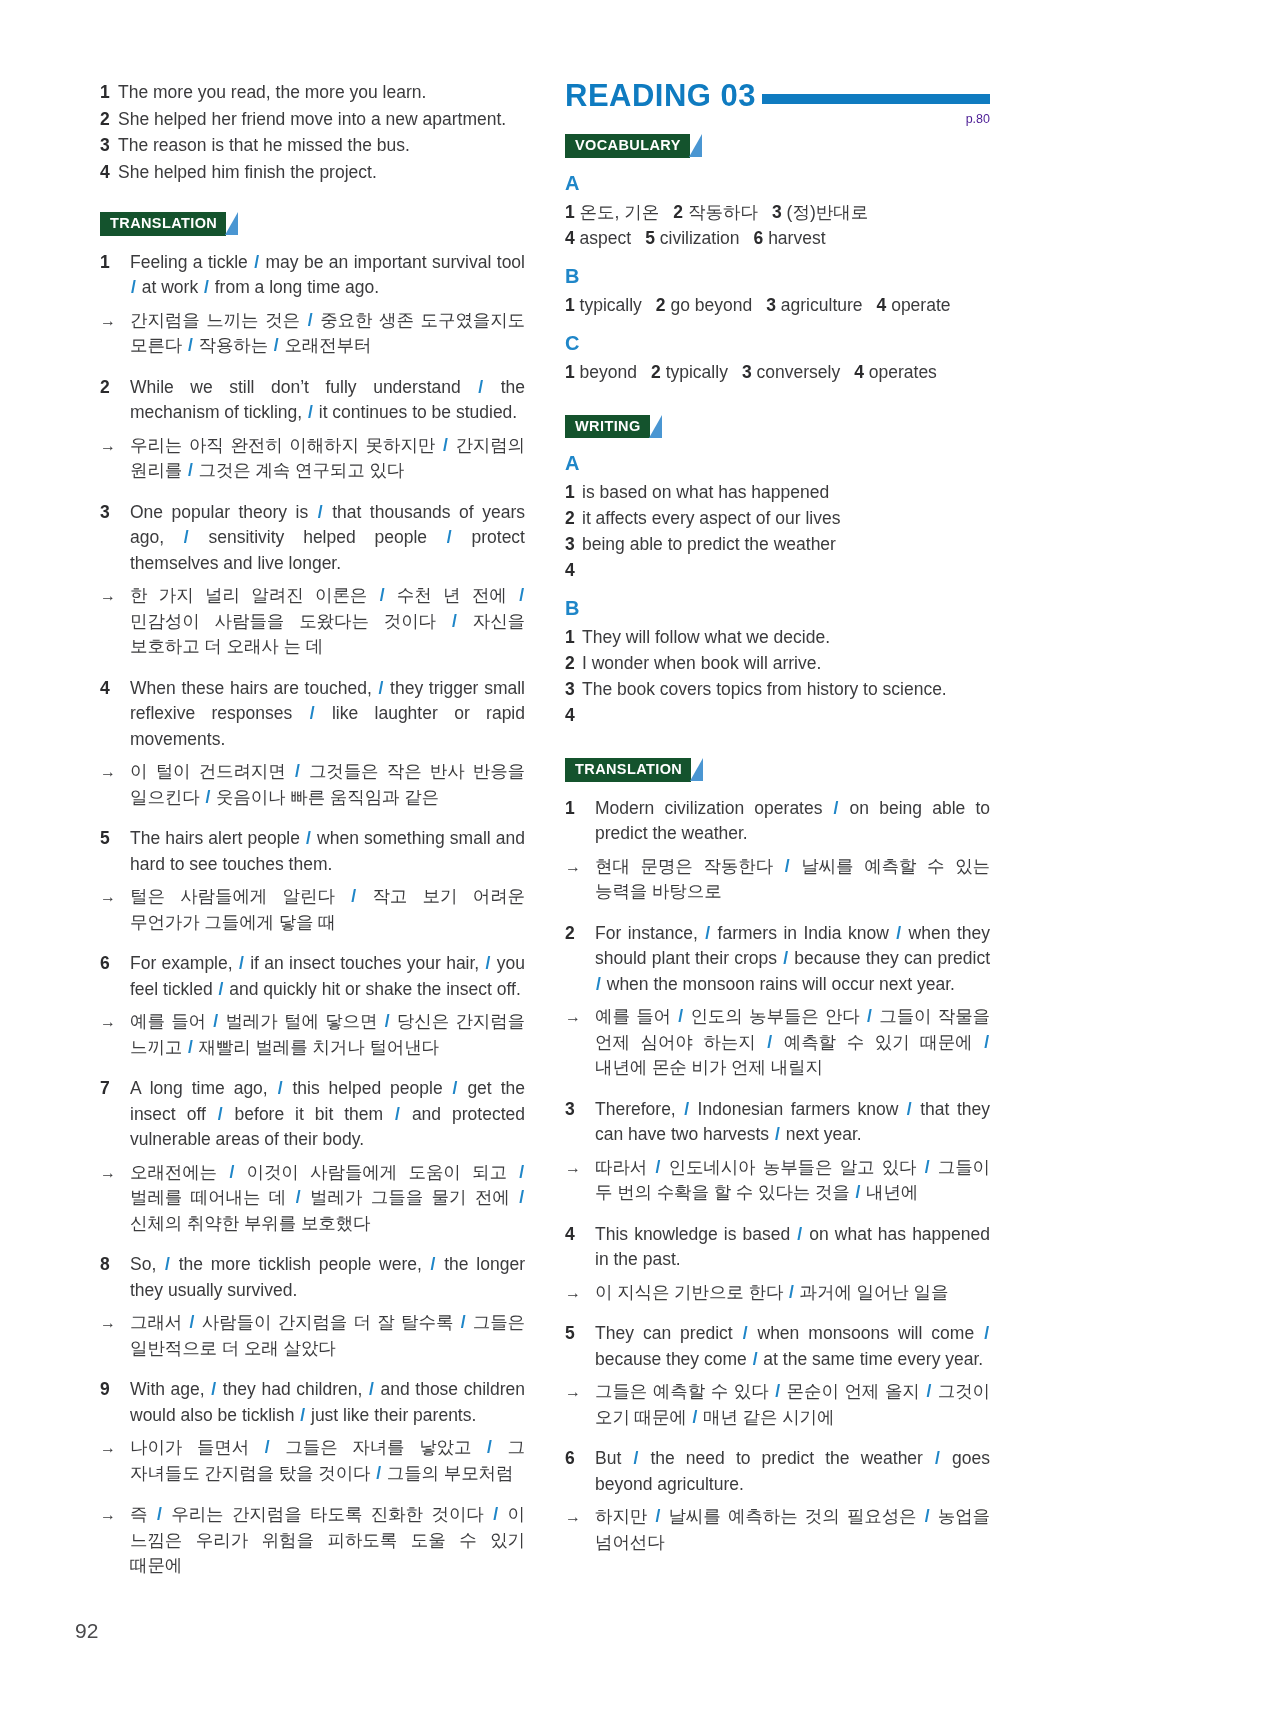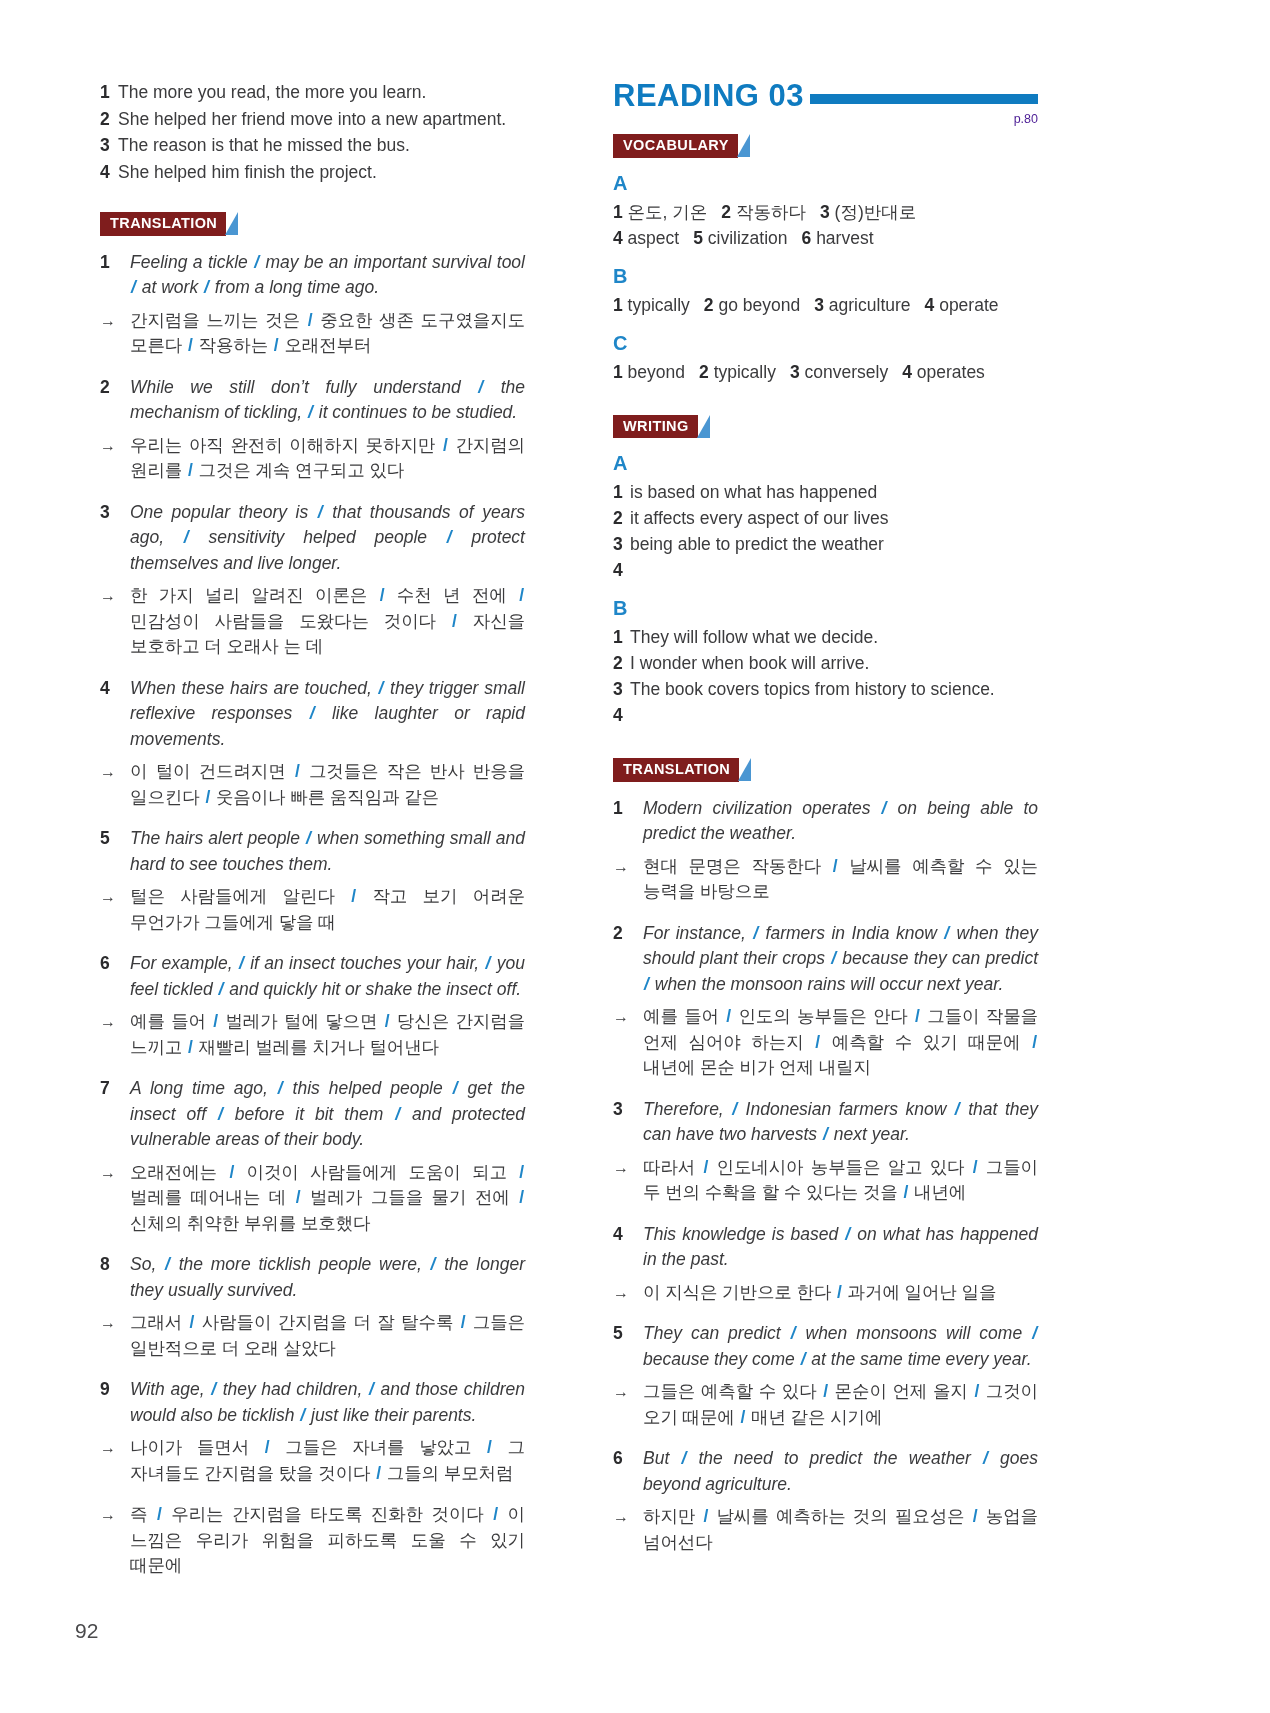--- a/index.html
+++ b/index.html
@@ -19,21 +19,21 @@
     position: absolute;
     left: 0; top: 0;
     width: 1270px;
     height: 1713px;
   }
   .col {
     position: absolute;
     top: 80px;
   }
   .col-left  { left: 100px;  width: 425px; }
-  .col-right { left: 565px;  width: 425px; margin-left: 48px; }
+  .col-right { left: 565px;  width: 425px; }
 
   
   .num {
     font-weight: bold;
     color: #2b2b2d;
   }
   .ans-line {
     display: flex;
     align-items: baseline;
     font-size: 17.5px;
@@ -48,21 +48,21 @@
   .ans-line .txt { flex: 1; }
 
   
   .tag-wrap {
     position: relative;
     display: inline-block;
     margin: 0;
   }
   .tag {
     display: inline-block;
-    background: #7f1d1d;
+    background: #14532d;
     color: #ffffff;
     font-weight: bold;
     font-size: 14.5px;
     letter-spacing: .4px;
     padding: 4px 9px 5px 10px;
     line-height: 1;
     position: relative;
   }
   .tag::after {
     content: "";
@@ -93,21 +93,21 @@
     font-weight: normal;
     color: #3b3b3d;
     font-size: 16px;
   }
   .tr-row .body {
     flex: 1;
     text-align: justify;
     text-justify: inter-word;
     word-break: keep-all;
   }
-  .tr-row.en .body { text-align: justify; font-style: italic; }
+  .tr-row.en .body { text-align: justify; }
   .tr-row.ko { margin-top: 7px; }
   .tr-row.ko .body { letter-spacing: -0.1px; }
   .slash {
     color: #1f86c8;
     font-weight: bold;
     padding: 0 1px;
   }
 
   
   .reading-head {

